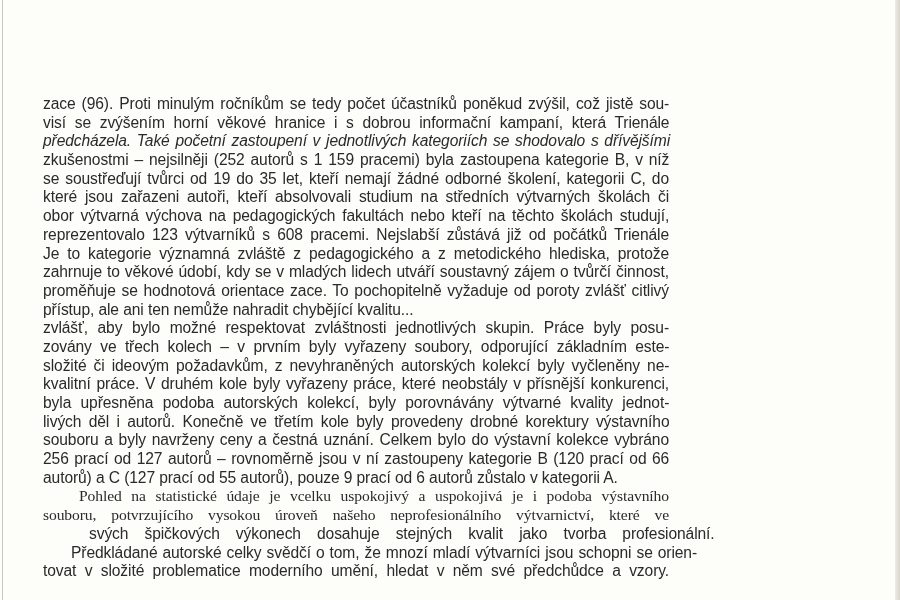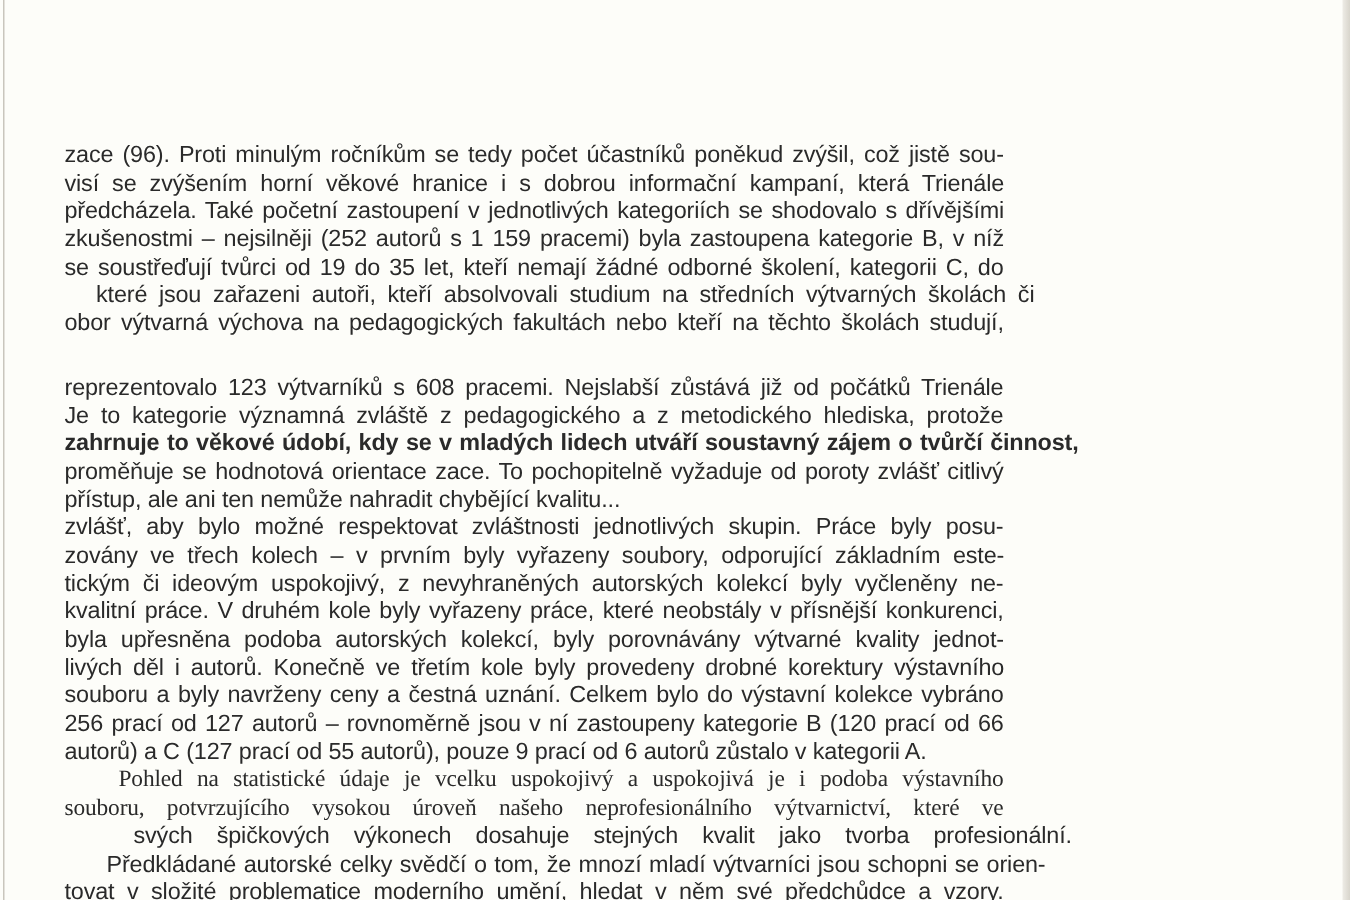--- a/index.html
+++ b/index.html
@@ -40,36 +40,36 @@
 <body>
 
 <div class="page-edge-left"></div>
 <div class="page-edge-right"></div>
 
 <div class="text-block">
 
   <div>
     <span class="line" style="display: block; white-space: nowrap; word-spacing: 1.84615px;">zace (96). Proti minulým ročníkům se tedy počet účastníků poněkud zvýšil, což jistě sou-</span>
     <span class="line" style="display: block; white-space: nowrap; word-spacing: 4.5px;">visí se zvýšením horní věkové hranice i s dobrou informační kampaní, která Trienále</span>
-    <span class="line" style="display: block; white-space: nowrap; word-spacing: 1.5px;">předcházela. Také početní zastoupení v jednotlivých kategoriích se shodovalo s dřívějšími</span>
+    <span class="line" style="display: block; white-space: nowrap; word-spacing: 1.5px; font-style: italic;">předcházela. Také početní zastoupení v jednotlivých kategoriích se shodovalo s dřívějšími</span>
     <span class="line" style="display: block; white-space: nowrap; word-spacing: 1.71429px;">zkušenostmi – nejsilněji (252 autorů s 1 159 pracemi) byla zastoupena kategorie B, v níž</span>
     <span class="line" style="display: block; white-space: nowrap; word-spacing: 1.73333px;">se soustřeďují tvůrci od 19 do 35 let, kteří nemají žádné odborné školení, kategorii C, do</span>
-    <span class="line" style="display: block; white-space: nowrap; word-spacing: 3.54545px; margin-left: 21px;">které jsou zařazeni autoři, kteří absolvovali studium na středních výtvarných školách či</span>
+    <span class="line" style="display: block; white-space: nowrap; word-spacing: 3.54545px;">které jsou zařazeni autoři, kteří absolvovali studium na středních výtvarných školách či</span>
     <span class="line" style="display: block; white-space: nowrap; word-spacing: 2.54545px;">obor výtvarná výchova na pedagogických fakultách nebo kteří na těchto školách studují,</span>
-    <span class="line" style="display: block; white-space: nowrap; word-spacing: 3px; margin-top: 24px;">reprezentovalo 123 výtvarníků s 608 pracemi. Nejslabší zůstává již od počátků Trienále</span>
+    <span class="line" style="display: block; white-space: nowrap; word-spacing: 3px;">reprezentovalo 123 výtvarníků s 608 pracemi. Nejslabší zůstává již od počátků Trienále</span>
     <span class="line" style="display: block; white-space: nowrap; word-spacing: 3.72727px;">Je to kategorie významná zvláště z pedagogického a z metodického hlediska, protože</span>
-    <span class="line" style="display: block; white-space: nowrap; word-spacing: 0.714286px; font-weight: bold;">zahrnuje to věkové údobí, kdy se v mladých lidech utváří soustavný zájem o tvůrčí činnost,</span>
+    <span class="line" style="display: block; white-space: nowrap; word-spacing: 0.714286px;">zahrnuje to věkové údobí, kdy se v mladých lidech utváří soustavný zájem o tvůrčí činnost,</span>
     <span class="line" style="display: block; white-space: nowrap; word-spacing: 1.36364px;">proměňuje se hodnotová orientace zace. To pochopitelně vyžaduje od poroty zvlášť citlivý</span>
     <span class="line last">přístup, ale ani ten nemůže nahradit chybějící kvalitu...</span>
   </div>
 
   <div>
     <span class="line" style="display: block; white-space: nowrap; word-spacing: 5.3px;">zvlášť, aby bylo možné respektovat zvláštnosti jednotlivých skupin. Práce byly posu-</span>
     <span class="line" style="display: block; white-space: nowrap; word-spacing: 4.16667px;">zovány ve třech kolech – v prvním byly vyřazeny soubory, odporující základním este-</span>
-    <span class="line" style="display: block; white-space: nowrap; word-spacing: 2.8px;">tickým či ideovým uspokojivý, z nevyhraněných autorských kolekcí byly vyčleněny ne-</span>
+    <span class="line" style="display: block; white-space: nowrap; word-spacing: 2.8px;">složité či ideovým požadavkům, z nevyhraněných autorských kolekcí byly vyčleněny ne-</span>
     <span class="line" style="display: block; white-space: nowrap; word-spacing: 1.5px;">kvalitní práce. V druhém kole byly vyřazeny práce, které neobstály v přísnější konkurenci,</span>
     <span class="line" style="display: block; white-space: nowrap; word-spacing: 5.11111px;">byla upřesněna podoba autorských kolekcí, byly porovnávány výtvarné kvality jednot-</span>
     <span class="line" style="display: block; white-space: nowrap; word-spacing: 3.08333px;">livých děl i autorů. Konečně ve třetím kole byly provedeny drobné korektury výstavního</span>
     <span class="line" style="display: block; white-space: nowrap; word-spacing: 1.46154px;">souboru a byly navrženy ceny a čestná uznání. Celkem bylo do výstavní kolekce vybráno</span>
     <span class="line" style="display: block; white-space: nowrap; word-spacing: 1.3125px;">256 prací od 127 autorů – rovnoměrně jsou v ní zastoupeny kategorie B (120 prací od 66</span>
     <span class="line last">autorů) a C (127 prací od 55 autorů), pouze 9 prací od 6 autorů zůstalo v kategorii A.</span>
   </div>
 
   <div>
     <span class="line indent" style="display: block; white-space: nowrap; word-spacing: 1.66667px; font-family: Liberation Serif, serif;">Pohled na statistické údaje je vcelku uspokojivý a uspokojivá je i podoba výstavního</span>

